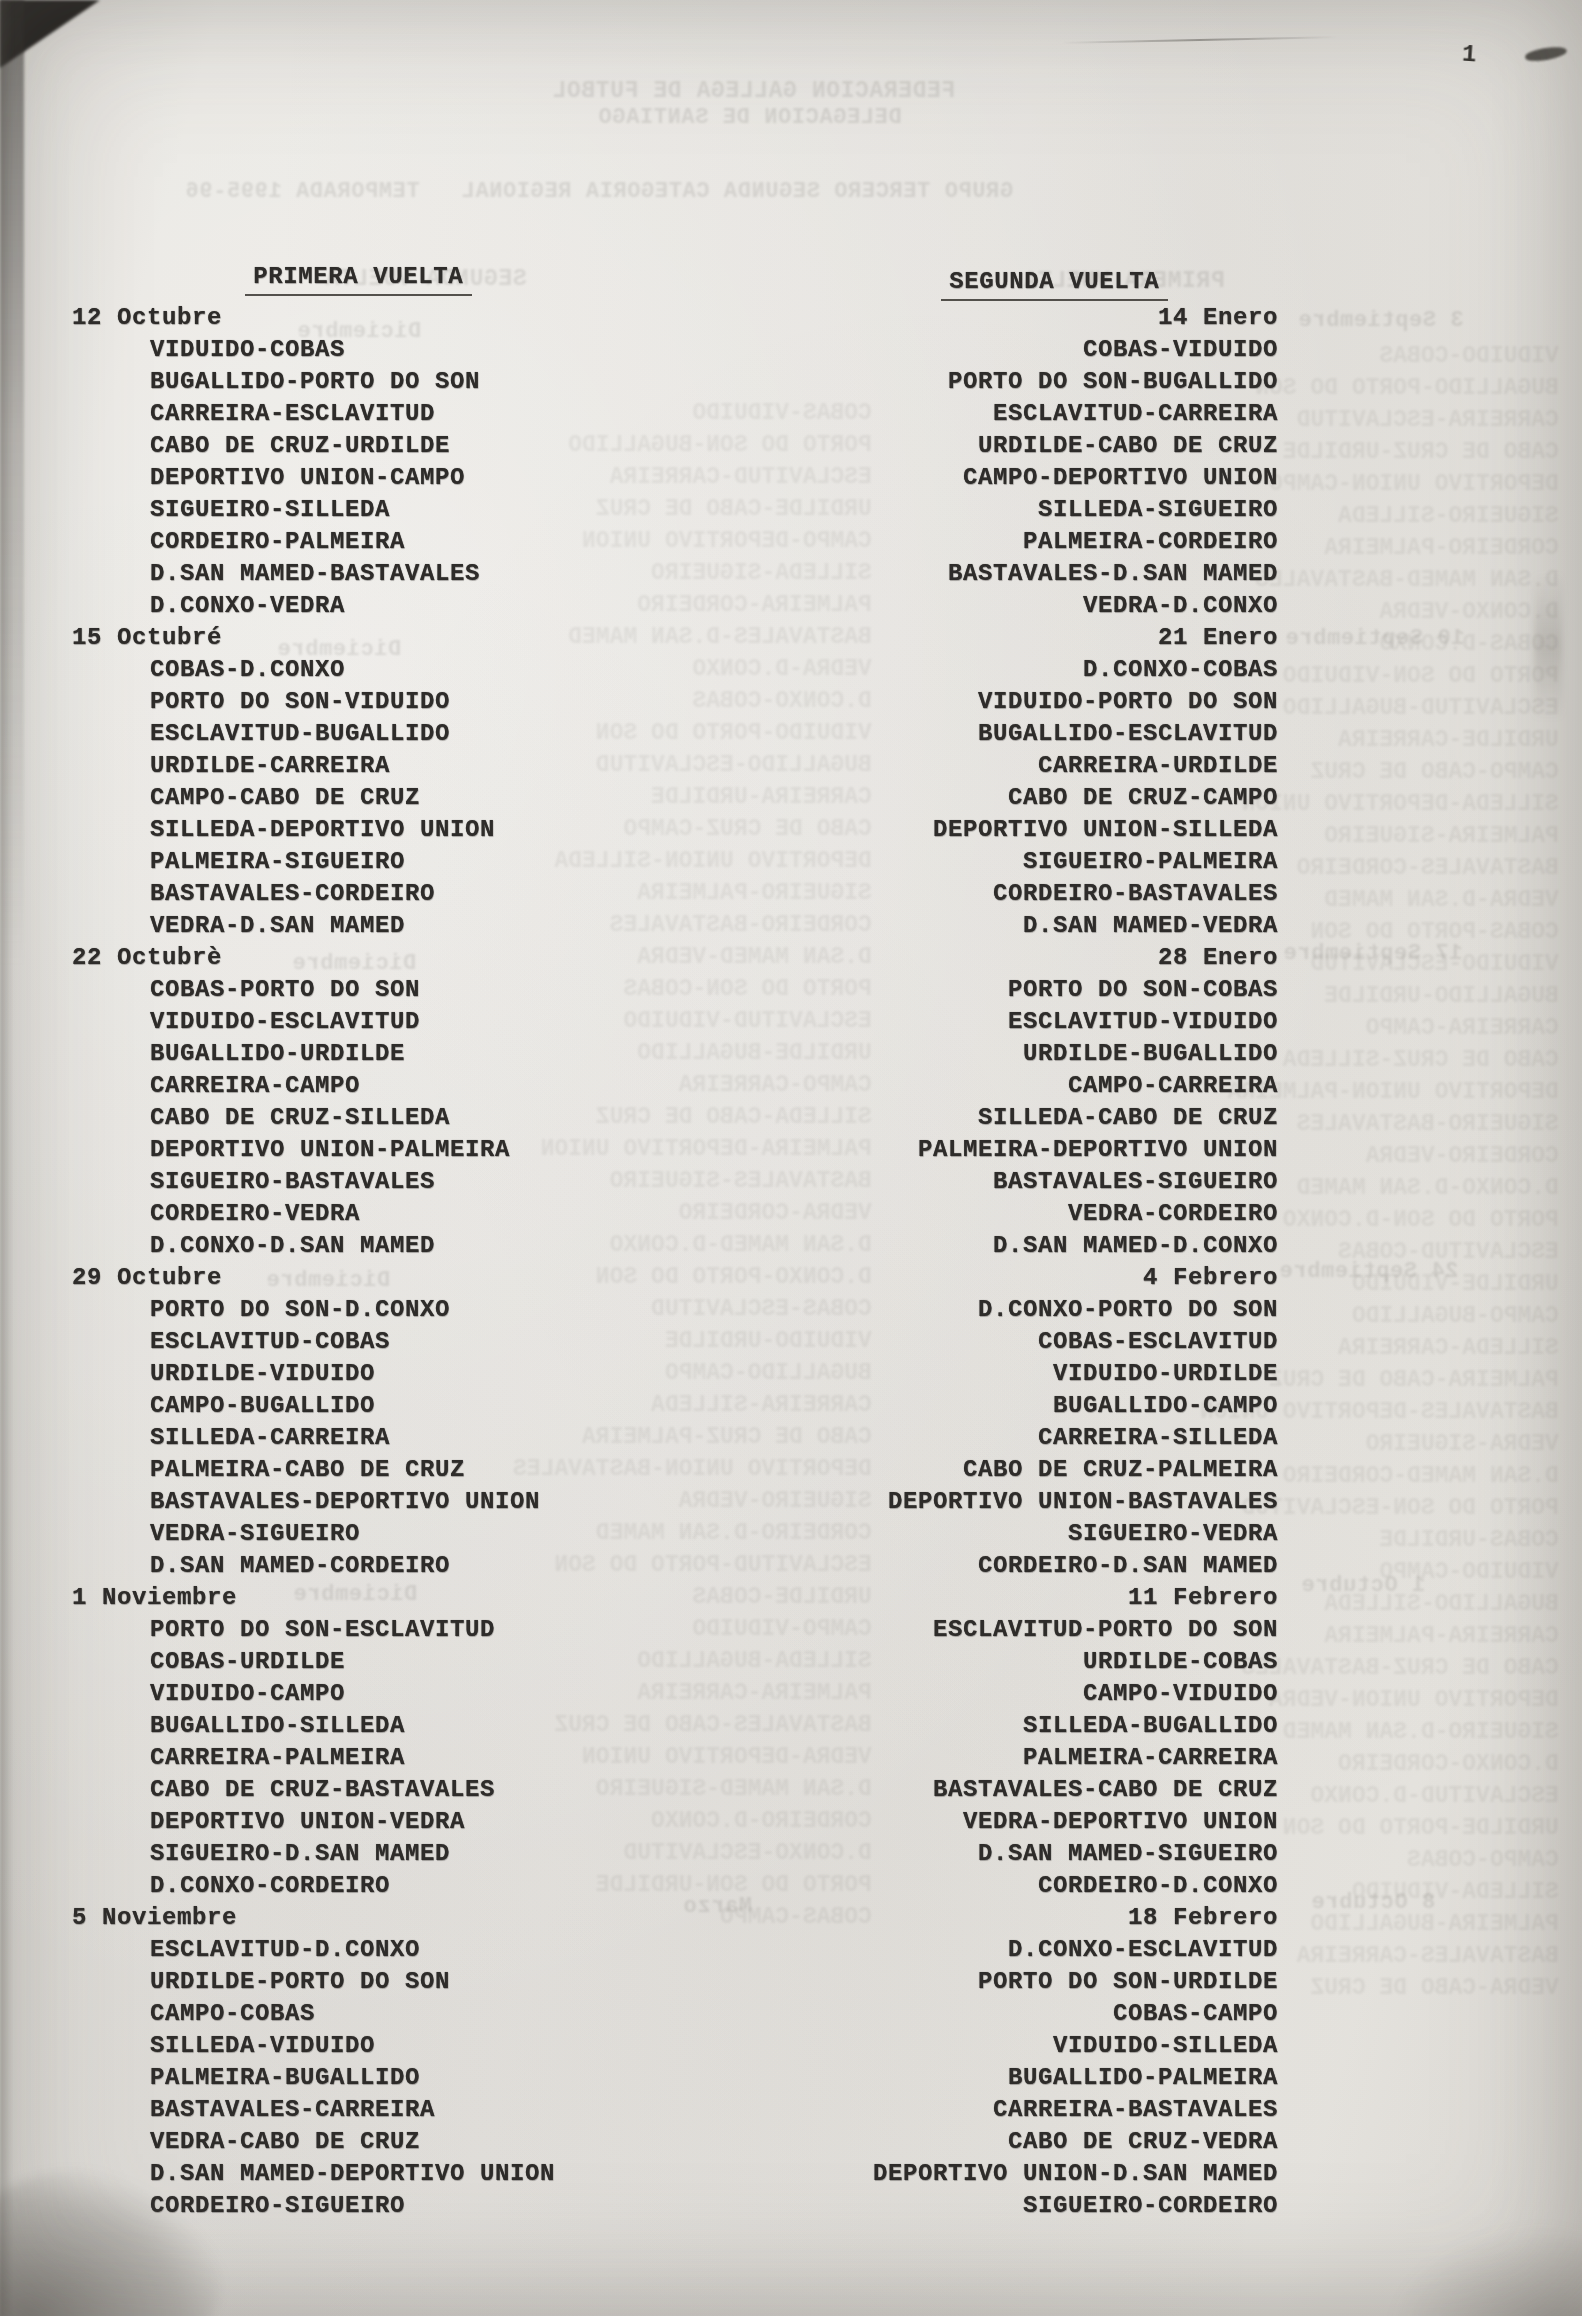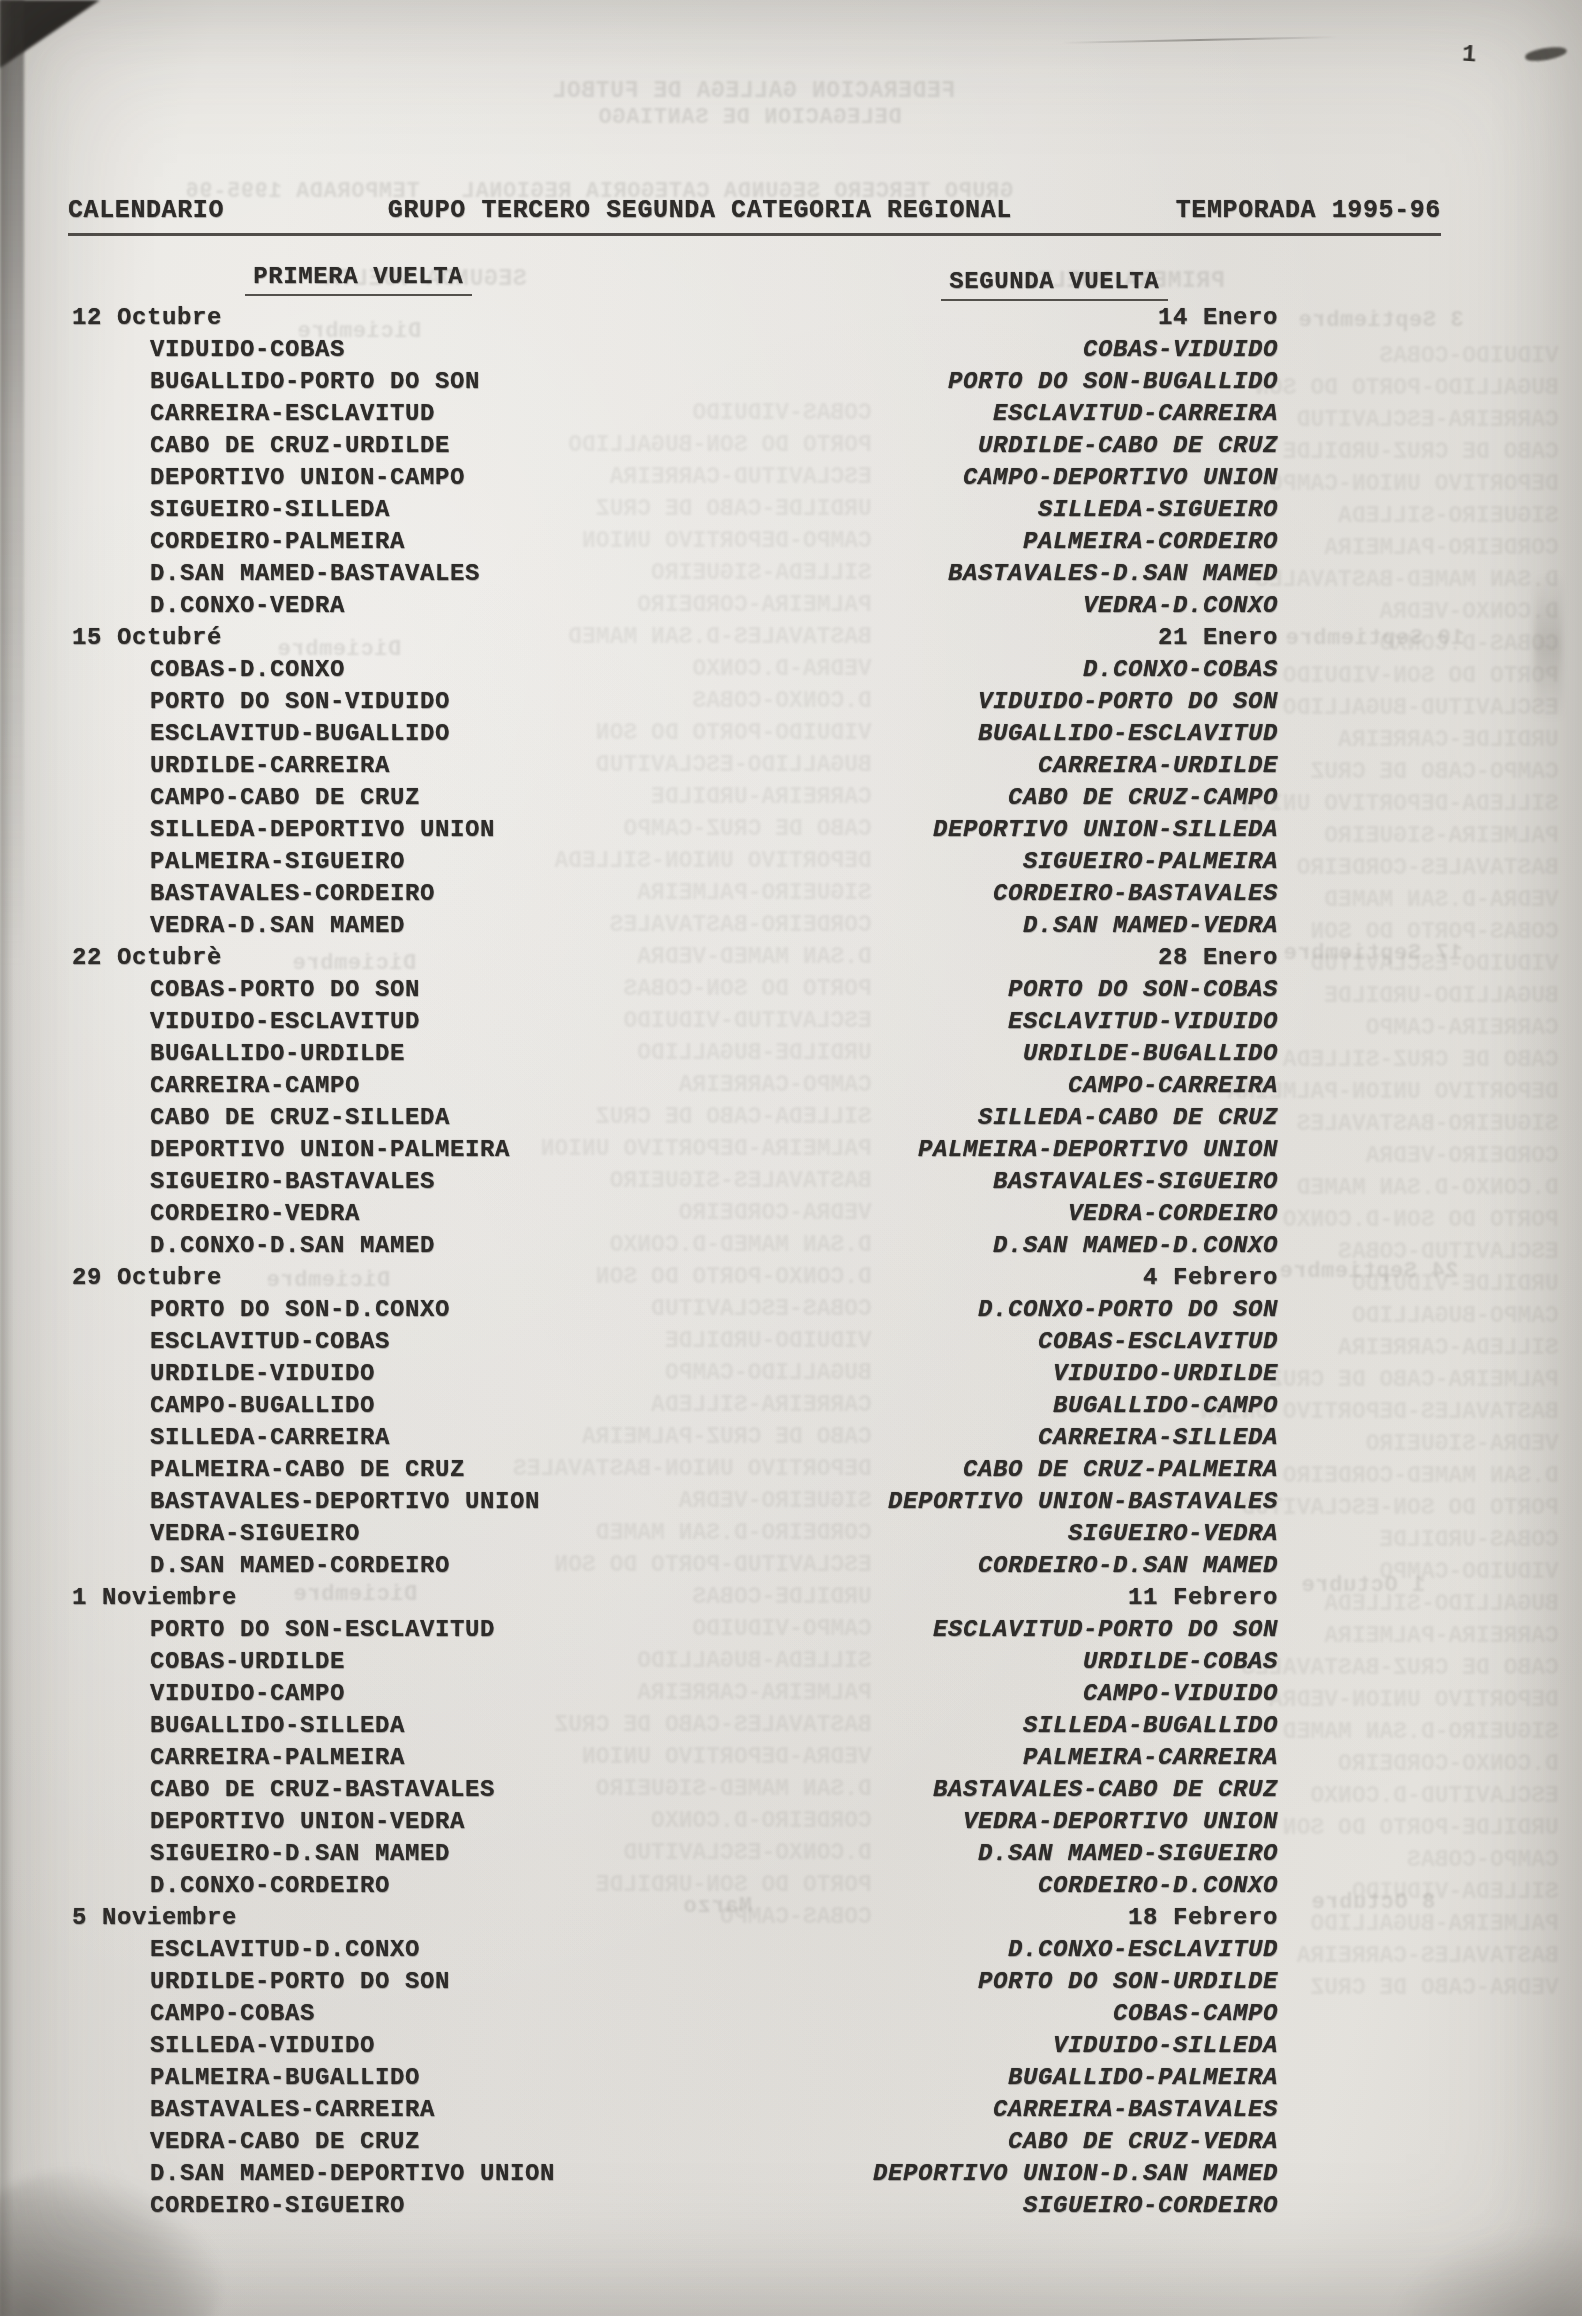--- a/index.html
+++ b/index.html
@@ -42,21 +42,21 @@
   .title-left{left:245px;top:263px;}
   .title-right{left:941px;top:268px;}
   
   .col{
     position:absolute;top:302px;font-size:24px;line-height:32px;
     white-space:pre;filter:blur(0.2px);
   }
   .col-left{left:72px;}
   .col-right{left:786px;text-align:right;}
   .match-line{padding-left:78px;}
-  .col-right .match-line{padding-left:87px;font-style:italic;}
+  .col-right .match-line{padding-left:87px;}
   
   .ghost-layer{position:absolute;inset:0;pointer-events:none;}
   .ghost{
     position:absolute;transform:scaleX(-1);transform-origin:center;
     color:#55524d;opacity:.14;filter:blur(0.9px);
     font-weight:700;white-space:pre;letter-spacing:0.6px;
   }
   .ghost-col{
     position:absolute;transform:scaleX(-1);
     color:#5a5751;opacity:.09;filter:blur(1px);
@@ -226,25 +226,20 @@
 PALMEIRA-CARREIRA
 BASTAVALES-CABO DE CRUZ
 VEDRA-DEPORTIVO UNION
 D.SAN MAMED-SIGUEIRO
 CORDEIRO-D.CONXO
 D.CONXO-ESCLAVITUD
 PORTO DO SON-URDILDE
 COBAS-CAMPO</div>
     </div>
 
-  <div class="header ink">
-    <span>CALENDARIO</span>
-    <span>GRUPO TERCERO SEGUNDA CATEGORIA REGIONAL</span>
-    <span>TEMPORADA 1995-96</span>
-  </div>
 
   <div class="round-title title-left ink">PRIMERA VUELTA</div>
   <div class="round-title title-right ink">SEGUNDA VUELTA</div>
 
   <div class="col col-left ink" id="col-0"><div class="date-line">12 Octubre</div><div class="match-line">VIDUIDO-COBAS</div><div class="match-line">BUGALLIDO-PORTO DO SON</div><div class="match-line">CARREIRA-ESCLAVITUD</div><div class="match-line">CABO DE CRUZ-URDILDE</div><div class="match-line">DEPORTIVO UNION-CAMPO</div><div class="match-line">SIGUEIRO-SILLEDA</div><div class="match-line">CORDEIRO-PALMEIRA</div><div class="match-line">D.SAN MAMED-BASTAVALES</div><div class="match-line">D.CONXO-VEDRA</div><div class="date-line">15 Octubré</div><div class="match-line">COBAS-D.CONXO</div><div class="match-line">PORTO DO SON-VIDUIDO</div><div class="match-line">ESCLAVITUD-BUGALLIDO</div><div class="match-line">URDILDE-CARREIRA</div><div class="match-line">CAMPO-CABO DE CRUZ</div><div class="match-line">SILLEDA-DEPORTIVO UNION</div><div class="match-line">PALMEIRA-SIGUEIRO</div><div class="match-line">BASTAVALES-CORDEIRO</div><div class="match-line">VEDRA-D.SAN MAMED</div><div class="date-line">22 Octubrè</div><div class="match-line">COBAS-PORTO DO SON</div><div class="match-line">VIDUIDO-ESCLAVITUD</div><div class="match-line">BUGALLIDO-URDILDE</div><div class="match-line">CARREIRA-CAMPO</div><div class="match-line">CABO DE CRUZ-SILLEDA</div><div class="match-line">DEPORTIVO UNION-PALMEIRA</div><div class="match-line">SIGUEIRO-BASTAVALES</div><div class="match-line">CORDEIRO-VEDRA</div><div class="match-line">D.CONXO-D.SAN MAMED</div><div class="date-line">29 Octubre</div><div class="match-line">PORTO DO SON-D.CONXO</div><div class="match-line">ESCLAVITUD-COBAS</div><div class="match-line">URDILDE-VIDUIDO</div><div class="match-line">CAMPO-BUGALLIDO</div><div class="match-line">SILLEDA-CARREIRA</div><div class="match-line">PALMEIRA-CABO DE CRUZ</div><div class="match-line">BASTAVALES-DEPORTIVO UNION</div><div class="match-line">VEDRA-SIGUEIRO</div><div class="match-line">D.SAN MAMED-CORDEIRO</div><div class="date-line">1 Noviembre</div><div class="match-line">PORTO DO SON-ESCLAVITUD</div><div class="match-line">COBAS-URDILDE</div><div class="match-line">VIDUIDO-CAMPO</div><div class="match-line">BUGALLIDO-SILLEDA</div><div class="match-line">CARREIRA-PALMEIRA</div><div class="match-line">CABO DE CRUZ-BASTAVALES</div><div class="match-line">DEPORTIVO UNION-VEDRA</div><div class="match-line">SIGUEIRO-D.SAN MAMED</div><div class="match-line">D.CONXO-CORDEIRO</div><div class="date-line">5 Noviembre</div><div class="match-line">ESCLAVITUD-D.CONXO</div><div class="match-line">URDILDE-PORTO DO SON</div><div class="match-line">CAMPO-COBAS</div><div class="match-line">SILLEDA-VIDUIDO</div><div class="match-line">PALMEIRA-BUGALLIDO</div><div class="match-line">BASTAVALES-CARREIRA</div><div class="match-line">VEDRA-CABO DE CRUZ</div><div class="match-line">D.SAN MAMED-DEPORTIVO UNION</div><div class="match-line">CORDEIRO-SIGUEIRO</div></div>
   <div class="col col-right ink" id="col-1"><div class="date-line">14 Enero</div><div class="match-line">COBAS-VIDUIDO</div><div class="match-line">PORTO DO SON-BUGALLIDO</div><div class="match-line">ESCLAVITUD-CARREIRA</div><div class="match-line">URDILDE-CABO DE CRUZ</div><div class="match-line">CAMPO-DEPORTIVO UNION</div><div class="match-line">SILLEDA-SIGUEIRO</div><div class="match-line">PALMEIRA-CORDEIRO</div><div class="match-line">BASTAVALES-D.SAN MAMED</div><div class="match-line">VEDRA-D.CONXO</div><div class="date-line">21 Enero</div><div class="match-line">D.CONXO-COBAS</div><div class="match-line">VIDUIDO-PORTO DO SON</div><div class="match-line">BUGALLIDO-ESCLAVITUD</div><div class="match-line">CARREIRA-URDILDE</div><div class="match-line">CABO DE CRUZ-CAMPO</div><div class="match-line">DEPORTIVO UNION-SILLEDA</div><div class="match-line">SIGUEIRO-PALMEIRA</div><div class="match-line">CORDEIRO-BASTAVALES</div><div class="match-line">D.SAN MAMED-VEDRA</div><div class="date-line">28 Enero</div><div class="match-line">PORTO DO SON-COBAS</div><div class="match-line">ESCLAVITUD-VIDUIDO</div><div class="match-line">URDILDE-BUGALLIDO</div><div class="match-line">CAMPO-CARREIRA</div><div class="match-line">SILLEDA-CABO DE CRUZ</div><div class="match-line">PALMEIRA-DEPORTIVO UNION</div><div class="match-line">BASTAVALES-SIGUEIRO</div><div class="match-line">VEDRA-CORDEIRO</div><div class="match-line">D.SAN MAMED-D.CONXO</div><div class="date-line">4 Febrero</div><div class="match-line">D.CONXO-PORTO DO SON</div><div class="match-line">COBAS-ESCLAVITUD</div><div class="match-line">VIDUIDO-URDILDE</div><div class="match-line">BUGALLIDO-CAMPO</div><div class="match-line">CARREIRA-SILLEDA</div><div class="match-line">CABO DE CRUZ-PALMEIRA</div><div class="match-line">DEPORTIVO UNION-BASTAVALES</div><div class="match-line">SIGUEIRO-VEDRA</div><div class="match-line">CORDEIRO-D.SAN MAMED</div><div class="date-line">11 Febrero</div><div class="match-line">ESCLAVITUD-PORTO DO SON</div><div class="match-line">URDILDE-COBAS</div><div class="match-line">CAMPO-VIDUIDO</div><div class="match-line">SILLEDA-BUGALLIDO</div><div class="match-line">PALMEIRA-CARREIRA</div><div class="match-line">BASTAVALES-CABO DE CRUZ</div><div class="match-line">VEDRA-DEPORTIVO UNION</div><div class="match-line">D.SAN MAMED-SIGUEIRO</div><div class="match-line">CORDEIRO-D.CONXO</div><div class="date-line">18 Febrero</div><div class="match-line">D.CONXO-ESCLAVITUD</div><div class="match-line">PORTO DO SON-URDILDE</div><div class="match-line">COBAS-CAMPO</div><div class="match-line">VIDUIDO-SILLEDA</div><div class="match-line">BUGALLIDO-PALMEIRA</div><div class="match-line">CARREIRA-BASTAVALES</div><div class="match-line">CABO DE CRUZ-VEDRA</div><div class="match-line">DEPORTIVO UNION-D.SAN MAMED</div><div class="match-line">SIGUEIRO-CORDEIRO</div></div>
 
   <div class="corner-tl"></div>
   <div class="edge-left"></div>
   <div class="edge-left2"></div>

